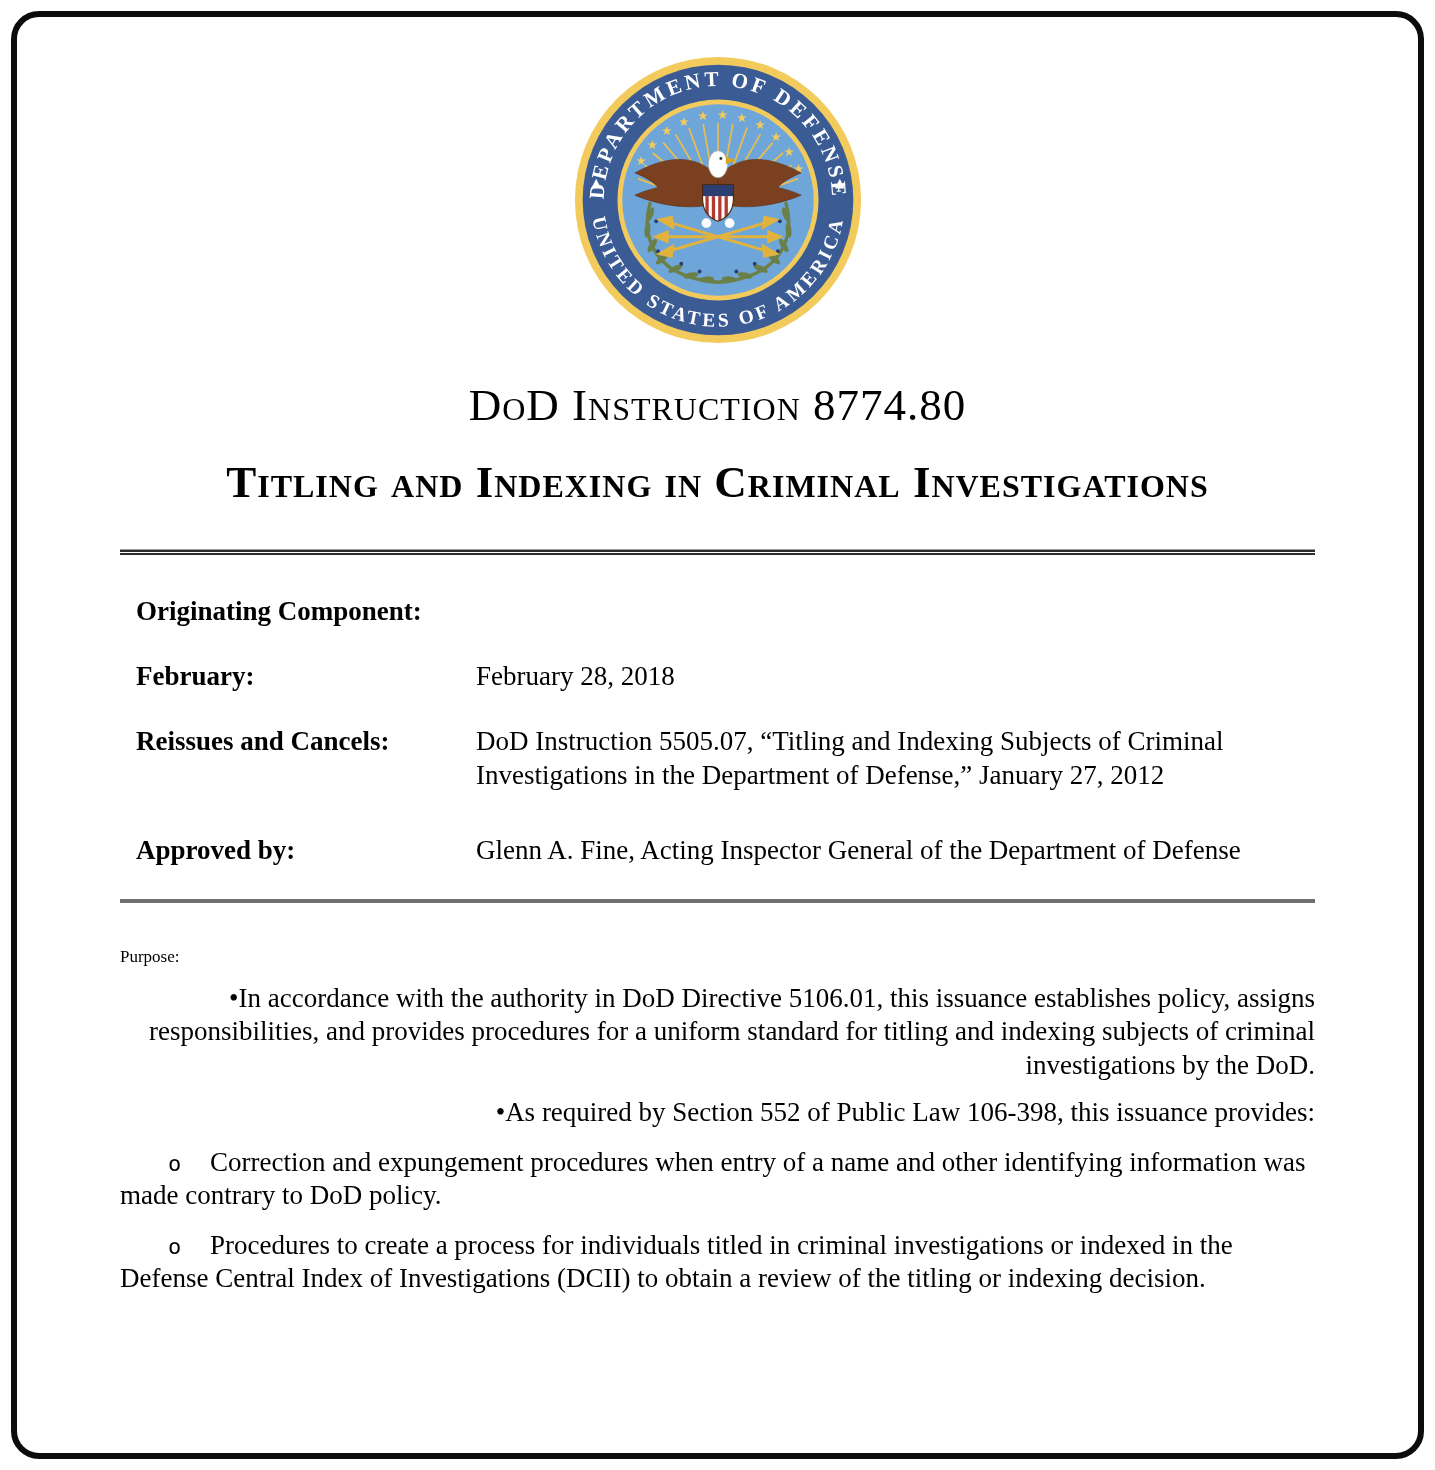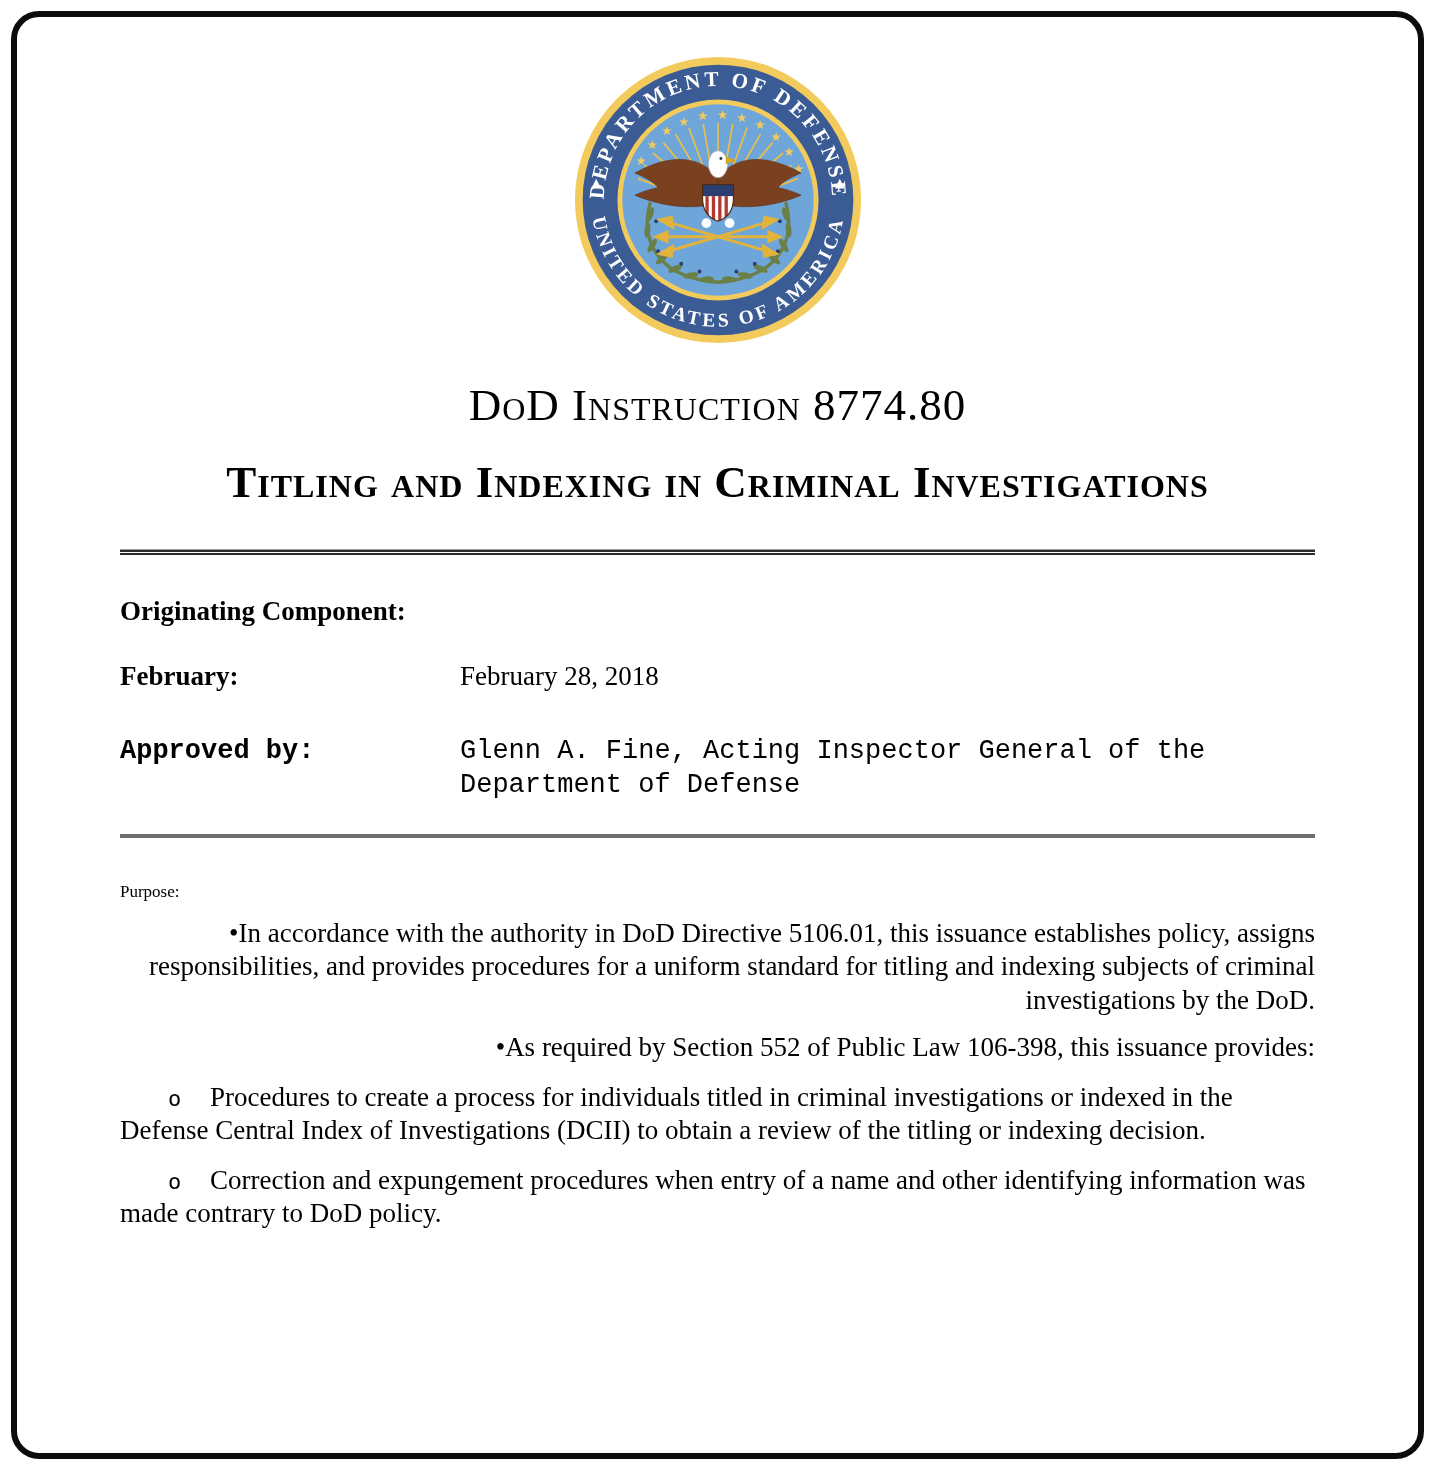--- a/index.html
+++ b/index.html
@@ -26,22 +26,22 @@
     font-size:45px; letter-spacing:1px; margin:32px 0 0 0; line-height:1;
   }
 
   .rule-double {
     margin-top:44px; height:6px;
     background:linear-gradient(#9a9a9a 0 1px, #2b2b2b 1px 3px, #ffffff 3px 4px, #2b2b2b 4px 6px);
   }
   .rule-single { margin-top:9px; height:4px; background:#6f6f6f; }
 
   .meta { margin-top:40px; }
-  .meta-row { display:flex; font-size:27px; line-height:1.23; margin-bottom:32px; }
-  .meta-row.extra-gap { margin-top:42px;font-family:Liberation Mono, monospace; }
+  .meta-row { display:flex; font-size:27px; line-height:1.23; margin-bottom:32px;margin-left:16px; }
+  .meta-row.extra-gap { margin-top:42px; }
   .meta-label { flex:0 0 340px; font-weight:bold; }
   .meta-value { flex:1; white-space:pre-wrap; }
 
   .purpose-heading { margin:44px 0 0 0; font-size:17px; font-weight:normal; line-height:1.23; }
 
   .bullet { font-size:27px; line-height:1.24; margin:14px 0 0 0;text-align:right; }
   .marker-main { display:inline-block; width:43px; padding-left:2px; box-sizing:border-box; }
   .subbullet { font-size:27px; line-height:1.24; margin:16px 0 0 0; text-indent:48px; }
   .marker-sub {
     display:inline-block; width:42px; text-indent:0;
@@ -172,31 +172,35 @@
   <div class="rule-double"></div>
 
   <div class="meta">
     <div class="meta-row">
       <div class="meta-label">Originating Component:</div>
     </div>
     <div class="meta-row">
       <div class="meta-label">February:</div>
       <div class="meta-value">February 28, 2018</div>
     </div>
+    <div class="meta-row">
+      <div class="meta-label">Reissues and Cancels:</div>
+      <div class="meta-value">DoD Instruction 5505.07, “Titling and Indexing Subjects of Criminal Investigations in the Department of Defense,” January 27, 2012</div>
+    </div>
     <div class="meta-row extra-gap">
       <div class="meta-label">Approved by:</div>
       <div class="meta-value">Glenn A. Fine, Acting Inspector General of the Department of Defense</div>
     </div>
   </div>
 
   <div class="rule-single"></div>
 
   <h3 class="purpose-heading">Purpose:</h3>
 
   <p class="bullet"><span class="marker-main">•</span><span>In accordance with the authority in DoD Directive 5106.01, this issuance establishes policy, assigns responsibilities, and provides procedures for a uniform standard for titling and indexing subjects of criminal investigations by the DoD.</span></p>
 
   <p class="bullet"><span class="marker-main">•</span><span>As required by Section 552 of Public Law 106-398, this issuance provides:</span></p>
 
+  <p class="subbullet"><span class="marker-sub">o</span><span>Correction and expungement procedures when entry of a name and other identifying information was made contrary to DoD policy.</span></p>
+
   <p class="subbullet"><span class="marker-sub">o</span><span>Procedures to create a process for individuals titled in criminal investigations or indexed in the Defense Central Index of Investigations (DCII) to obtain a review of the titling or indexing decision.</span></p>
 
-  <p class="subbullet"><span class="marker-sub">o</span><span>Correction and expungement procedures when entry of a name and other identifying information was made contrary to DoD policy.</span></p>
-
 </div>
 
 </body></html>

